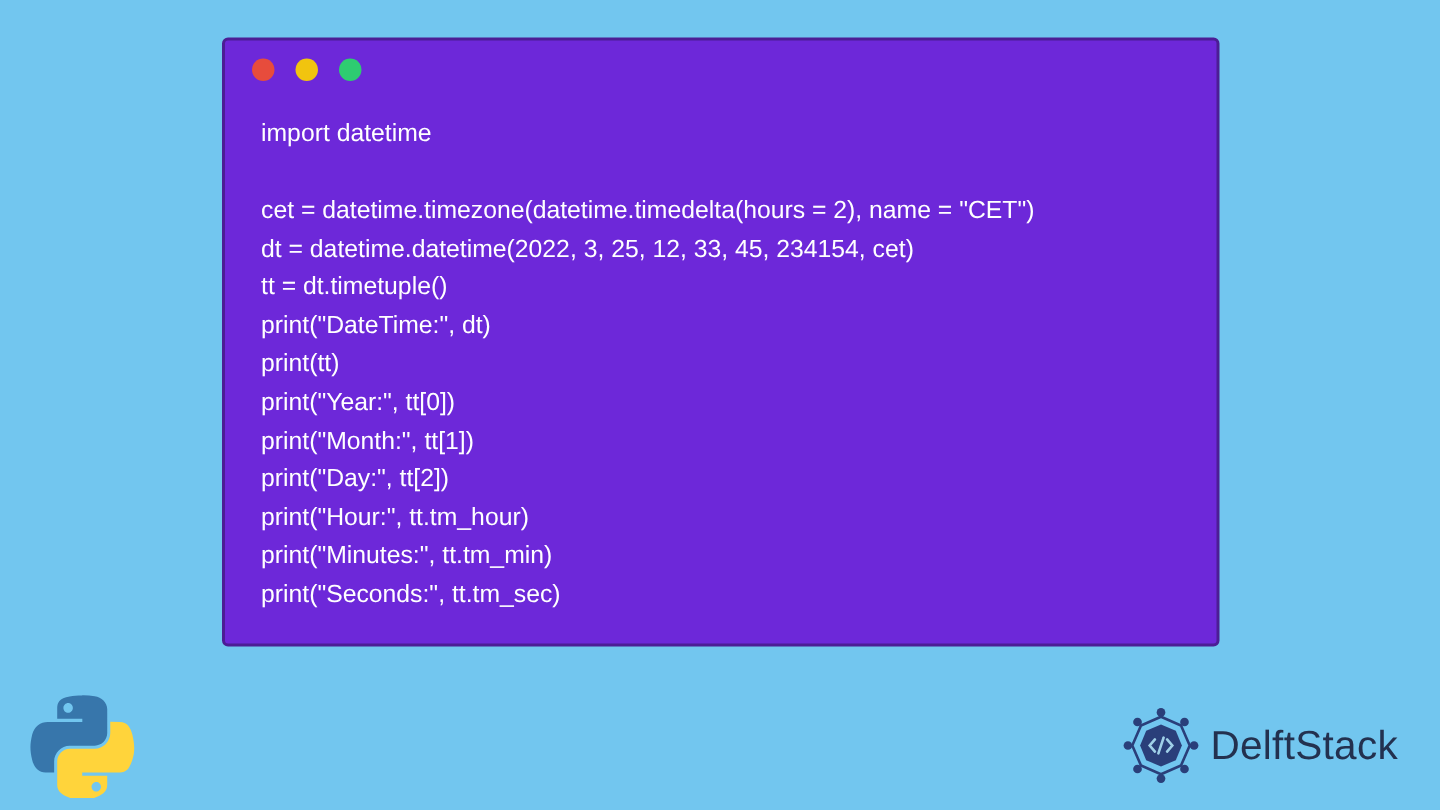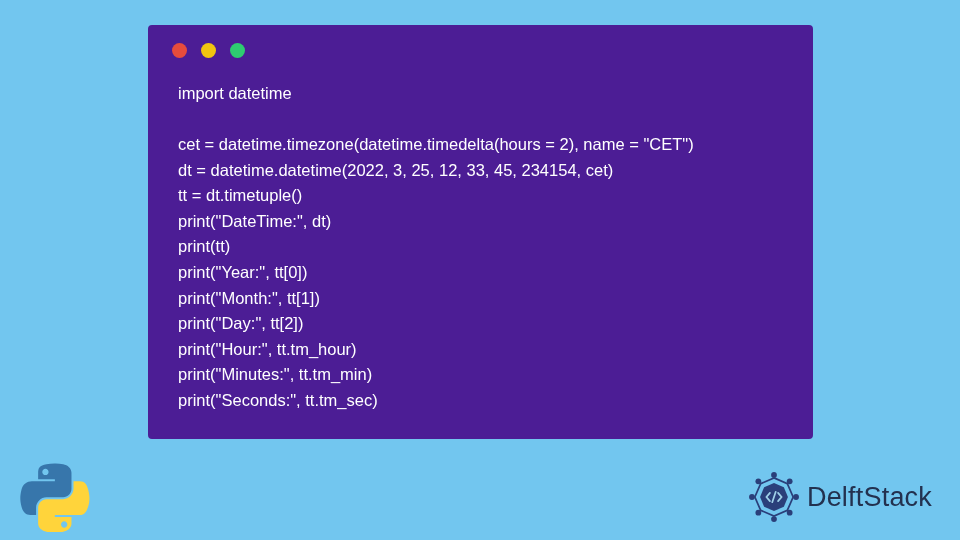--- a/index.html
+++ b/index.html
@@ -9,22 +9,22 @@
     background: #72c6ef;
     font-family: Arial, Helvetica, sans-serif;
     position: relative;
     overflow: hidden;
   }
   .code-window {
     position: absolute;
     left: 148px;
     top: 25px;
     width: 665px;
-    background: #4c1d95;
-    border: 6px solid #4c1d95;
+    background: #6d28d9;
+    border: 2px solid #4c1d95;
     border-radius: 4px;
   }
   .titlebar {
     height: 38px;
     display: flex;
     align-items: center;
     padding-left: 18px;
     gap: 14px;
   }
   .dot {

